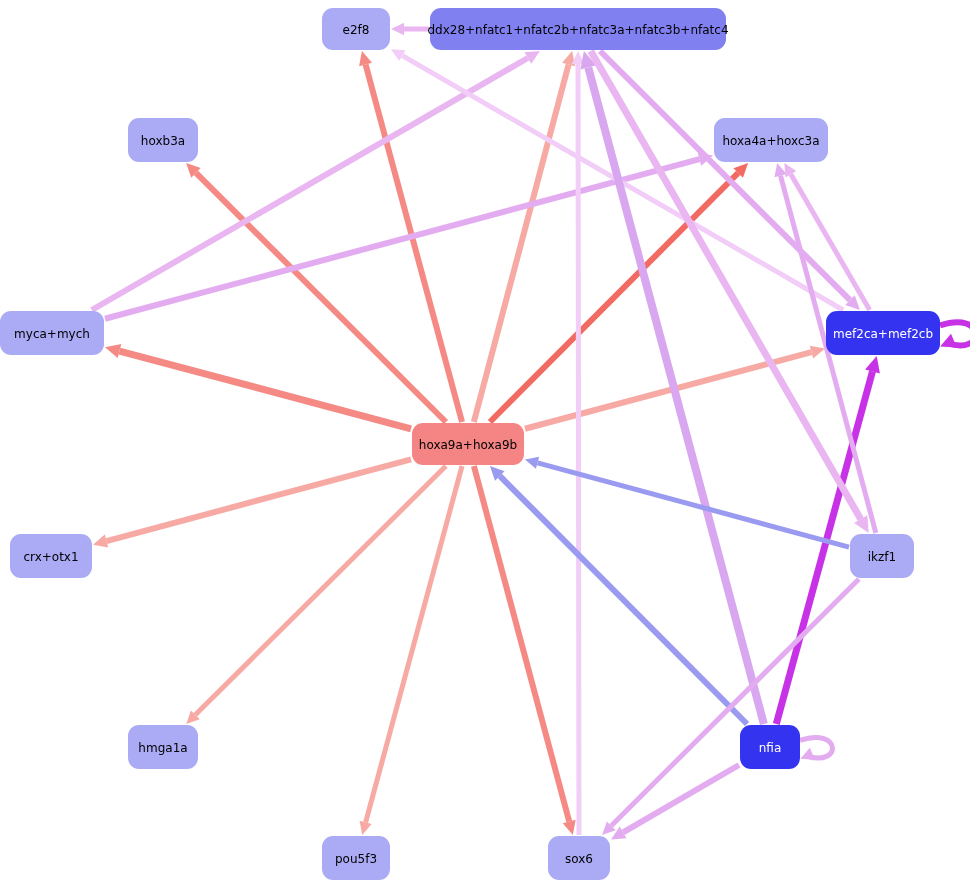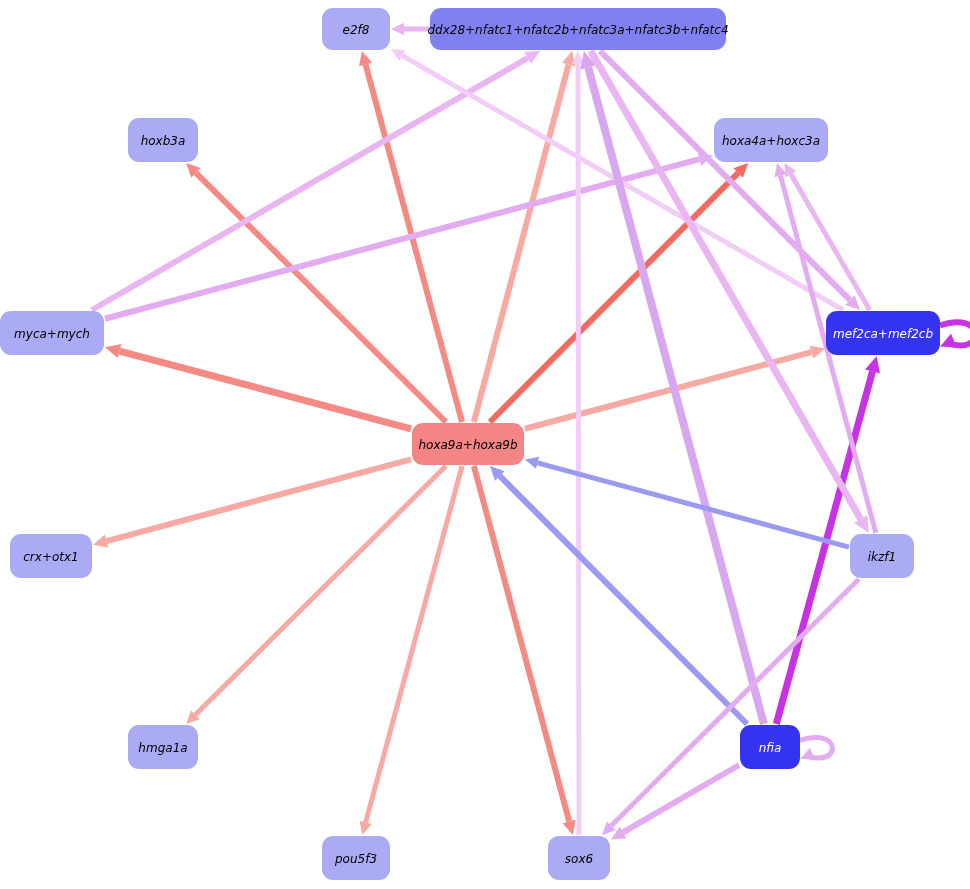--- a/index.html
+++ b/index.html
@@ -12,21 +12,20 @@
     width: 970px;
     height: 889px;
     font-family: "DejaVu Sans", "Liberation Sans", sans-serif;
     overflow: hidden;
   }
   #graph-root {
     position: relative;
     width: 970px;
     height: 889px;
     background: #ffffff;
-    font-style: italic;
   }
   svg#network {
     display: block;
     width: 970px;
     height: 889px;
   }
   .node-rect {
     stroke: none;
   }
   .node-label {

